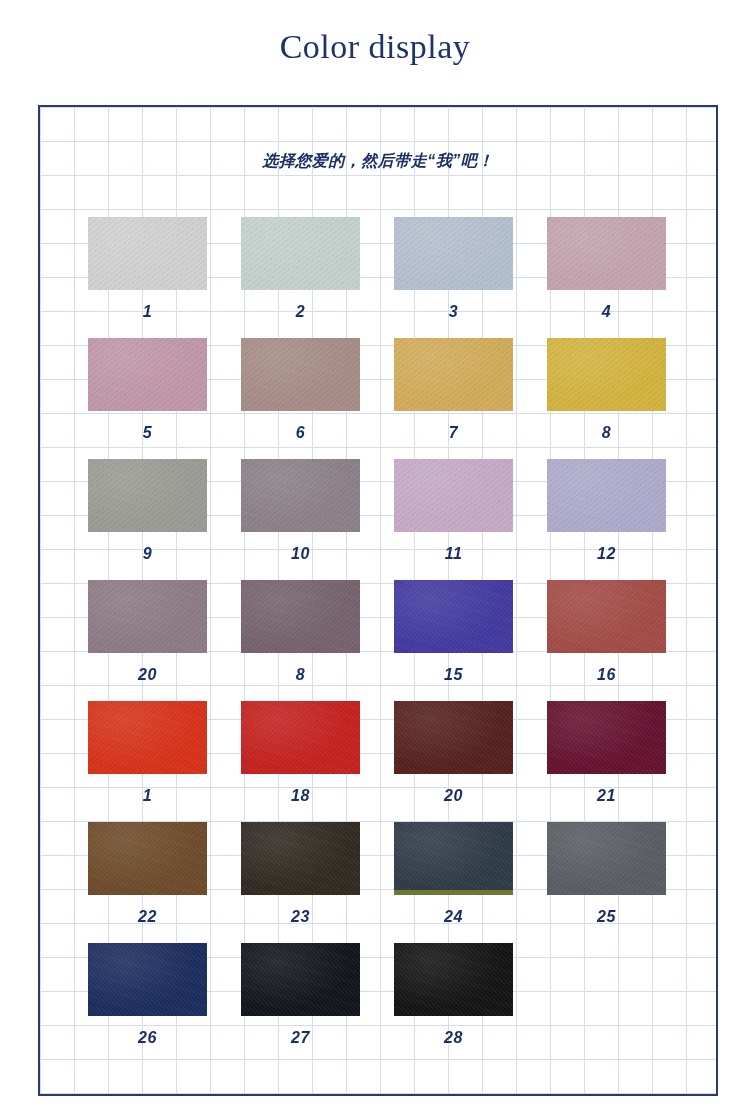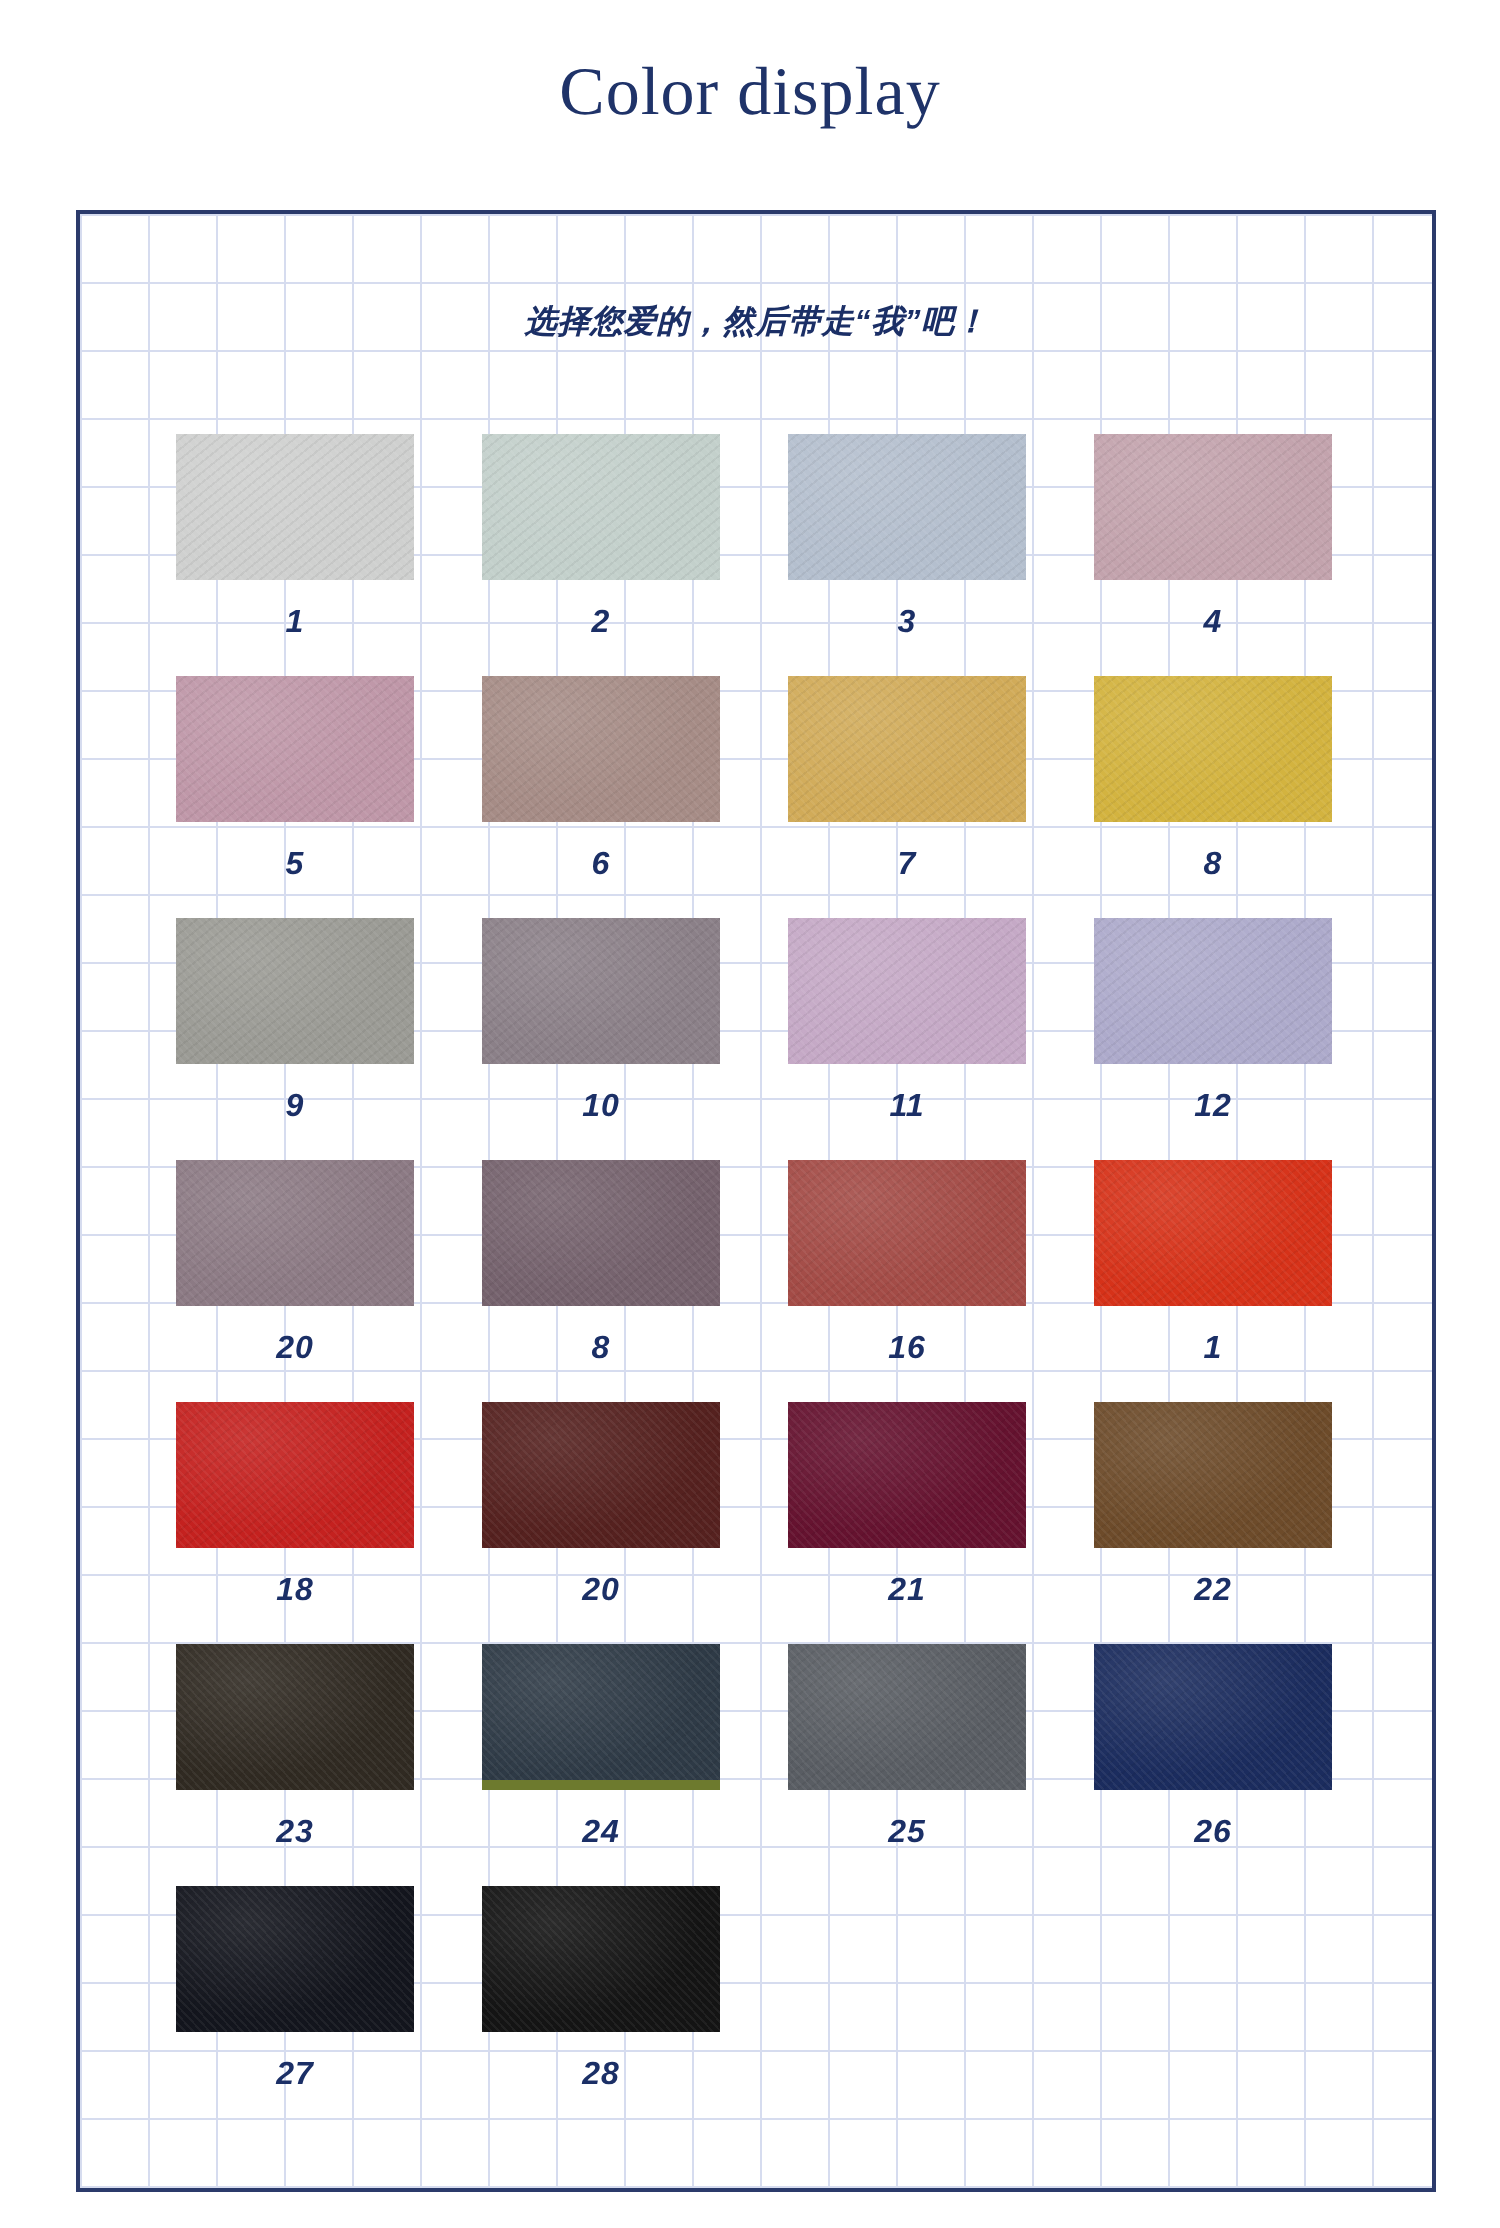--- a/index.html
+++ b/index.html
@@ -179,20 +179,24 @@
       </div>
       <div class="swatch-cell">
         <div class="swatch-chip" style="background-color: rgb(140, 122, 132);"></div>
         <div class="swatch-label">20</div>
       </div>
       <div class="swatch-cell">
         <div class="swatch-chip" style="background-color: rgb(117, 98, 109);"></div>
         <div class="swatch-label">8</div>
       </div>
       <div class="swatch-cell">
+        <div class="swatch-chip" style="background-color: rgb(67, 57, 160);"></div>
+        <div class="swatch-label">15</div>
+      </div>
+      <div class="swatch-cell">
         <div class="swatch-chip" style="background-color: rgb(163, 75, 70);"></div>
         <div class="swatch-label">16</div>
       </div>
       <div class="swatch-cell">
         <div class="swatch-chip" style="background-color: rgb(214, 50, 25);"></div>
         <div class="swatch-label">1</div>
       </div>
       <div class="swatch-cell">
         <div class="swatch-chip" style="background-color: rgb(196, 33, 31);"></div>
         <div class="swatch-label">18</div>

